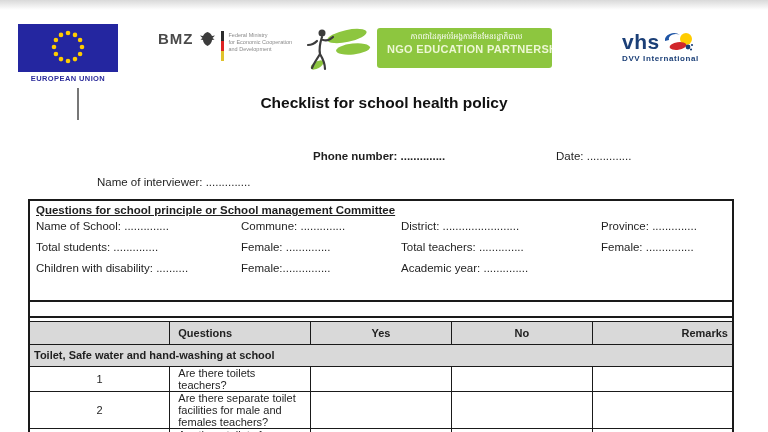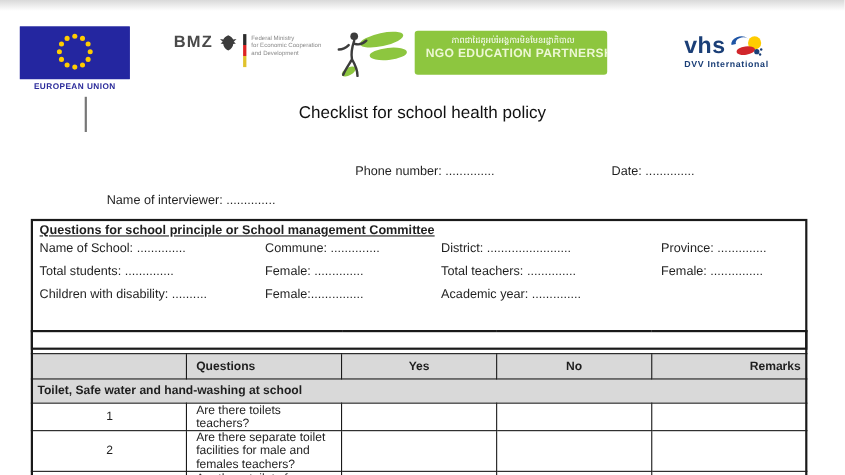--- a/index.html
+++ b/index.html
@@ -34,25 +34,25 @@
   .vhs-logo { position:absolute; left:622px; top:31px; }
   .vhs-top { display:flex; align-items:center; }
   .vhs-wordmark { font-size:21px; font-weight:bold; color:#1b3f77; letter-spacing:0.5px; line-height:22px; }
   .vhs-mark { width:32px; height:22px; margin-left:3px; }
   .vhs-subtitle { font-size:8px; font-weight:bold; color:#1b3f77; letter-spacing:0.6px; margin-top:1px; }
 
   .cursor-bar { position:absolute; left:77px; top:88px; width:2px; height:32px; background:#777; }
 
   
   .doc-title { position:absolute; left:0; top:94px; width:768px; text-align:center;
-    font-size:15.5px; font-weight:normal; color:#111; }
+    font-size:15.5px; font-weight:bold; color:#111; }
 
   .interviewer-row { position:absolute; left:0; top:150px; width:768px; font-size:11.5px; }
   .interviewer-row .f-name  { position:absolute; left:97px;  top:0;margin-top:26px; }
-  .interviewer-row .f-phone { position:absolute; left:323px; top:0; }
+  .interviewer-row .f-phone { position:absolute; left:313px; top:0;font-weight:bold; }
   .interviewer-row .f-date  { position:absolute; left:556px; top:0; }
 
   .info-box { position:absolute; left:28px; top:199px; width:706px; height:119px;
     border:2px solid #1a1a1a; padding:3px 6px 0 6px; }
   .info-heading { font-size:11.5px; font-weight:bold; text-decoration:underline; margin-bottom:4px; }
   .info-grid { display:grid; grid-template-columns:205px 160px 200px auto; font-size:11.5px;
     row-gap:9px; }
 
   .check-table { position:absolute; left:28px; top:300px; width:706px;
     border-collapse:collapse; table-layout:fixed; font-size:11px; }

